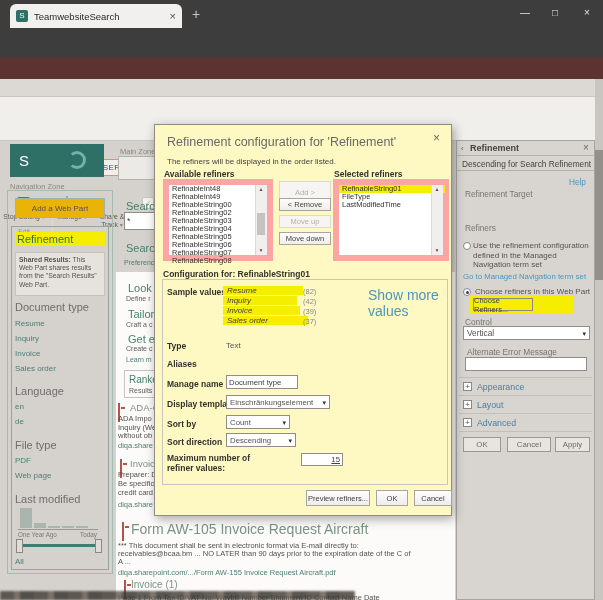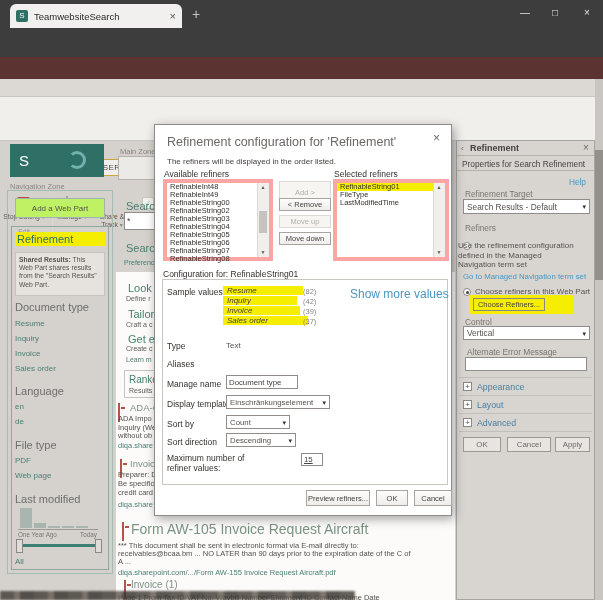--- a/index.html
+++ b/index.html
@@ -73,21 +73,21 @@
   .ic-tags{width:9px;height:9px;background:#d8d5d1;border-radius:1px;transform:rotate(45deg);position:relative}
   .ic-tags::after{content:"";position:absolute;left:2px;top:2px;width:2px;height:2px;border-radius:50%;background:#f1efec}
   .dim{color:#b3b0ac !important}
   
   .tile{left:10px;top:3px;width:94px;height:33px;background:#2e6f66}
   .tile .s{position:absolute;left:9px;top:8px;font-size:15px;color:#fff}
   .swirl{position:absolute;left:58px;top:7px;width:18px;height:18px;border-radius:50%;border:3px solid #6fb3ac;
        border-left-color:#2e6f66;box-sizing:border-box}
   .zlabel{font-size:7.5px;color:#8a8784}
   .zonebox{border:1px solid #a3bcb3;background:transparent}
-  .addwp{left:15px;top:57px;width:90px;height:20px;border:1px solid #9db5ae;background:#bef264;
+  .addwp{left:15px;top:57px;width:90px;height:20px;border:1px solid #9db5ae;background:#eab308;
        font-size:8px;color:#55524e;display:flex;align-items:center;justify-content:center}
   .refbox{left:11px;top:85px;width:98px;height:344px;border:1px solid #8fa79f}
   .hl{background:#f5ee00}
   .wptitle{font-size:11px;color:#2e6f66;line-height:14px;padding-left:2px}
   .note{left:15px;top:111px;width:90px;height:44px;background:#e6e3df;border:1px solid #c6c3bf;
        font-size:6.8px;color:#55524e;padding:3px;line-height:8.2px}
   .sh{font-size:11px;color:#6e6e6e}
   .si{font-size:8px;color:#4c7f73}
   .bar{position:absolute;background:#a9b6b0;bottom:1px}
   .axis{font-size:6.3px;color:#7a7672}
@@ -96,27 +96,27 @@
   
   .wh{font-size:11px;color:#47806f}
   .frag{font-size:7px;color:#5f5c58}
   .lnk{color:#4c7f73}
   .rtitle{color:#7a9484;white-space:nowrap}
   .snip{font-size:7.5px;color:#55524e;white-space:nowrap}
   .url{font-size:7.5px;color:#4c7f73;white-space:nowrap}
   .ficon{width:9px;height:9px;border:1px solid #b5524a;background:#f7f5f2;position:relative}
   .ficon::after{content:"";position:absolute;left:1.5px;top:3px;width:4px;height:2px;background:#b5524a}
   
-  .dialog{left:154px;top:124px;width:298px;height:392px;background:#ffffff;border:1px solid #8e8b88;
+  .dialog{left:154px;top:124px;width:298px;height:392px;background:#fef9c3;border:1px solid #8e8b88;
        box-shadow:2px 3px 10px rgba(0,0,0,.35);z-index:30}
   .dtitle{font-size:12.5px;color:#6b6865}
   .dsub{font-size:8px;color:#44423f}
-  .dlbl{font-size:8.5px;font-weight:normal;color:#33312e}
+  .dlbl{font-size:8.5px;font-weight:bold;color:#33312e}
   .dval{font-size:8px;color:#55524e}
-  .lb{border:4px solid #fca5a5;background:#fff}
+  .lb{border:6px solid #fca5a5;background:#fff}
   .lb .it{font-size:7.5px;color:#33312e;line-height:8px;padding-left:3px;white-space:nowrap;overflow:hidden}
   .sbv{position:absolute;top:0;bottom:0;right:0;width:11px;background:#f0efed;border-left:1px solid #dcd9d5}
   .sbv .ar{position:absolute;left:0;width:10px;height:9px;font-size:5px;color:#55524e;text-align:center;line-height:9px}
   .sbv .th{position:absolute;left:1px;width:8px;background:#c6c3bf}
   .btn{border:1px solid #a8a5a1;background:linear-gradient(#fdfdfc,#efedea);font-size:7.5px;color:#44423f;
        display:flex;align-items:center;justify-content:center}
   .btn.dis{border-color:#dcd9d5;color:#b3b0ac;background:#f7f5f2}
   .inp{border:1px solid #8f8c89;background:#fff;font:7.8px "Liberation Sans",sans-serif;color:#44423f;padding:0 2px}
   .sel{border:1px solid #8f8c89;background:#fff;display:flex;align-items:center;justify-content:space-between;
        padding:0 3px;font-size:7.8px;color:#55524e}
@@ -379,21 +379,21 @@
 
     <span class="a dlbl" style="left:12px;top:162px">Sample values</span>
     <span class="a hl samp" style="left:68px;top:161px;width:80px">Resume</span>
     <span class="a cnt" style="left:148px;top:162px">(82)</span>
     <span class="a hl samp" style="left:68px;top:171px;width:74px">Inquiry</span>
     <span class="a cnt" style="left:148px;top:172px">(42)</span>
     <span class="a hl samp" style="left:68px;top:181px;width:77px">Invoice</span>
     <span class="a cnt" style="left:148px;top:182px">(39)</span>
     <span class="a hl samp" style="left:68px;top:191px;width:85px">Sales order</span>
     <span class="a cnt" style="left:148px;top:192px">(37)</span>
-    <span class="a glink" style="left:195px;top:162px;font-size:12px">Show more values</span>
+    <span class="a glink" style="left:213px;top:162px;font-size:14px">Show more values</span>
 
     <span class="a dlbl" style="left:12px;top:216px">Type</span>
     <span class="a dval" style="left:71px;top:216px">Text</span>
     <span class="a dlbl" style="left:12px;top:234px">Aliases</span>
 
     <span class="a dlbl" style="left:12px;top:254px">Manage name</span>
     <input class="a inp" style="left: 71px; top: 250px; width: 72px; height: 14px;" readonly="" value="Document type">
 
     <span class="a dlbl" style="left:12px;top:274px">Display template</span>
     <div class="a sel" style="left:71px;top:270px;width:104px;height:14px">
@@ -408,53 +408,49 @@
     </div>
 
     <span class="a dlbl" style="left:12px;top:312px">Sort direction</span>
     <div class="a sel" style="left:71px;top:308px;width:70px;height:14px">
       <span>Descending</span>
       <span class="ch">▾</span>
     </div>
 
     <span class="a dlbl" style="left:12px;top:328px">Maximum number of</span>
     <span class="a dlbl" style="left:12px;top:338px">refiner values:</span>
-    <input class="a inp" style="left: 146px; top: 328px; width: 22px; height: 13px; text-align: left; text-decoration: underline;" readonly="" value="15">
+    <input class="a inp" style="left: 146px; top: 328px; width: 42px; height: 13px; text-align: right; text-decoration: underline;" readonly="" value="15">
 
     <div class="a btn" style="left:151px;top:365px;width:64px;height:16px">Preview refiners...</div>
     <div class="a btn" style="left:221px;top:365px;width:32px;height:16px">OK</div>
     <div class="a btn" style="left:259px;top:365px;width:38px;height:16px">Cancel</div>
   </div>
 
   <div class="a panel">
     <div class="a prow" style="left:0;top:0;width:137px;height:15px">
       <span class="a" style="left:4px;top:3px;font-size:8px;color:#6b6865">‹</span>
       <span class="a" style="left:13px;top:2px;font-size:9px;font-weight:bold;color:#44423f">Refinement</span>
       <span class="a" style="left:126px;top:1px;font-size:10px;color:#6b6865">×</span>
     </div>
     <div class="a prow" style="left:0;top:15px;width:137px;height:15px">
-      <span class="a" style="left:5px;top:3px;font-size:8.3px;color:#44423f">Properties for Search Refinement</span>
+      <span class="a" style="left:5px;top:3px;font-size:8.3px;color:#44423f">Descending for Search Refinement</span>
     </div>
     <span class="a glink" style="right:8px;top:36px;font-size:8.3px">Help</span>
     <span class="a plabel" style="left:8px;top:48px">Refinement Target</span>
-    <div class="a sel" style="left:6px;top:58px;width:127px;height:15px;font-size:8.3px">
-      <span>Search Results - Default</span>
-      <span class="ch">▾</span>
-    </div>
     <span class="a plabel" style="left:8px;top:82px">Refiners</span>
 
     <span class="a radio" style="left:6px;top:101px"></span>
-    <span class="a ptxt" style="left:1px;top:100px;width:116px">Use the refinement configuration defined in the Managed Navigation term set</span>
+    <span class="a ptxt" style="left:16px;top:100px;width:116px">Use the refinement configuration defined in the Managed Navigation term set</span>
     <span class="a glink" style="left:6px;top:131px;font-size:7.8px">Go to Managed Navigation term set</span>
 
     <span class="a radio on" style="left:6px;top:147px"></span>
     <span class="a ptxt" style="left:18px;top:146px;width:118px">Choose refiners in this Web Part</span>
 
     <div class="a hl" style="left:12px;top:154px;width:104px;height:19px"></div>
-    <div class="a btn" style="left:16px;top:157px;width:72px;height:13px;background:#f5ee00;border-color:#8a8784">Choose Refiners...</div>
+    <div class="a btn" style="left:16px;top:157px;width:60px;height:13px;background:#f5ee00;border-color:#8a8784">Choose Refiners...</div>
 
     <span class="a plabel" style="left:8px;top:176px">Control</span>
     <div class="a sel" style="left:6px;top:185px;width:127px;height:14px;font-size:8.3px">
       <span>Vertical</span>
       <span class="ch">▾</span>
     </div>
 
     <span class="a plabel" style="left:10px;top:206px">Alternate Error Message</span>
     <input class="a inp" style="left: 8px; top: 216px; width: 122px; height: 14px;">
 

